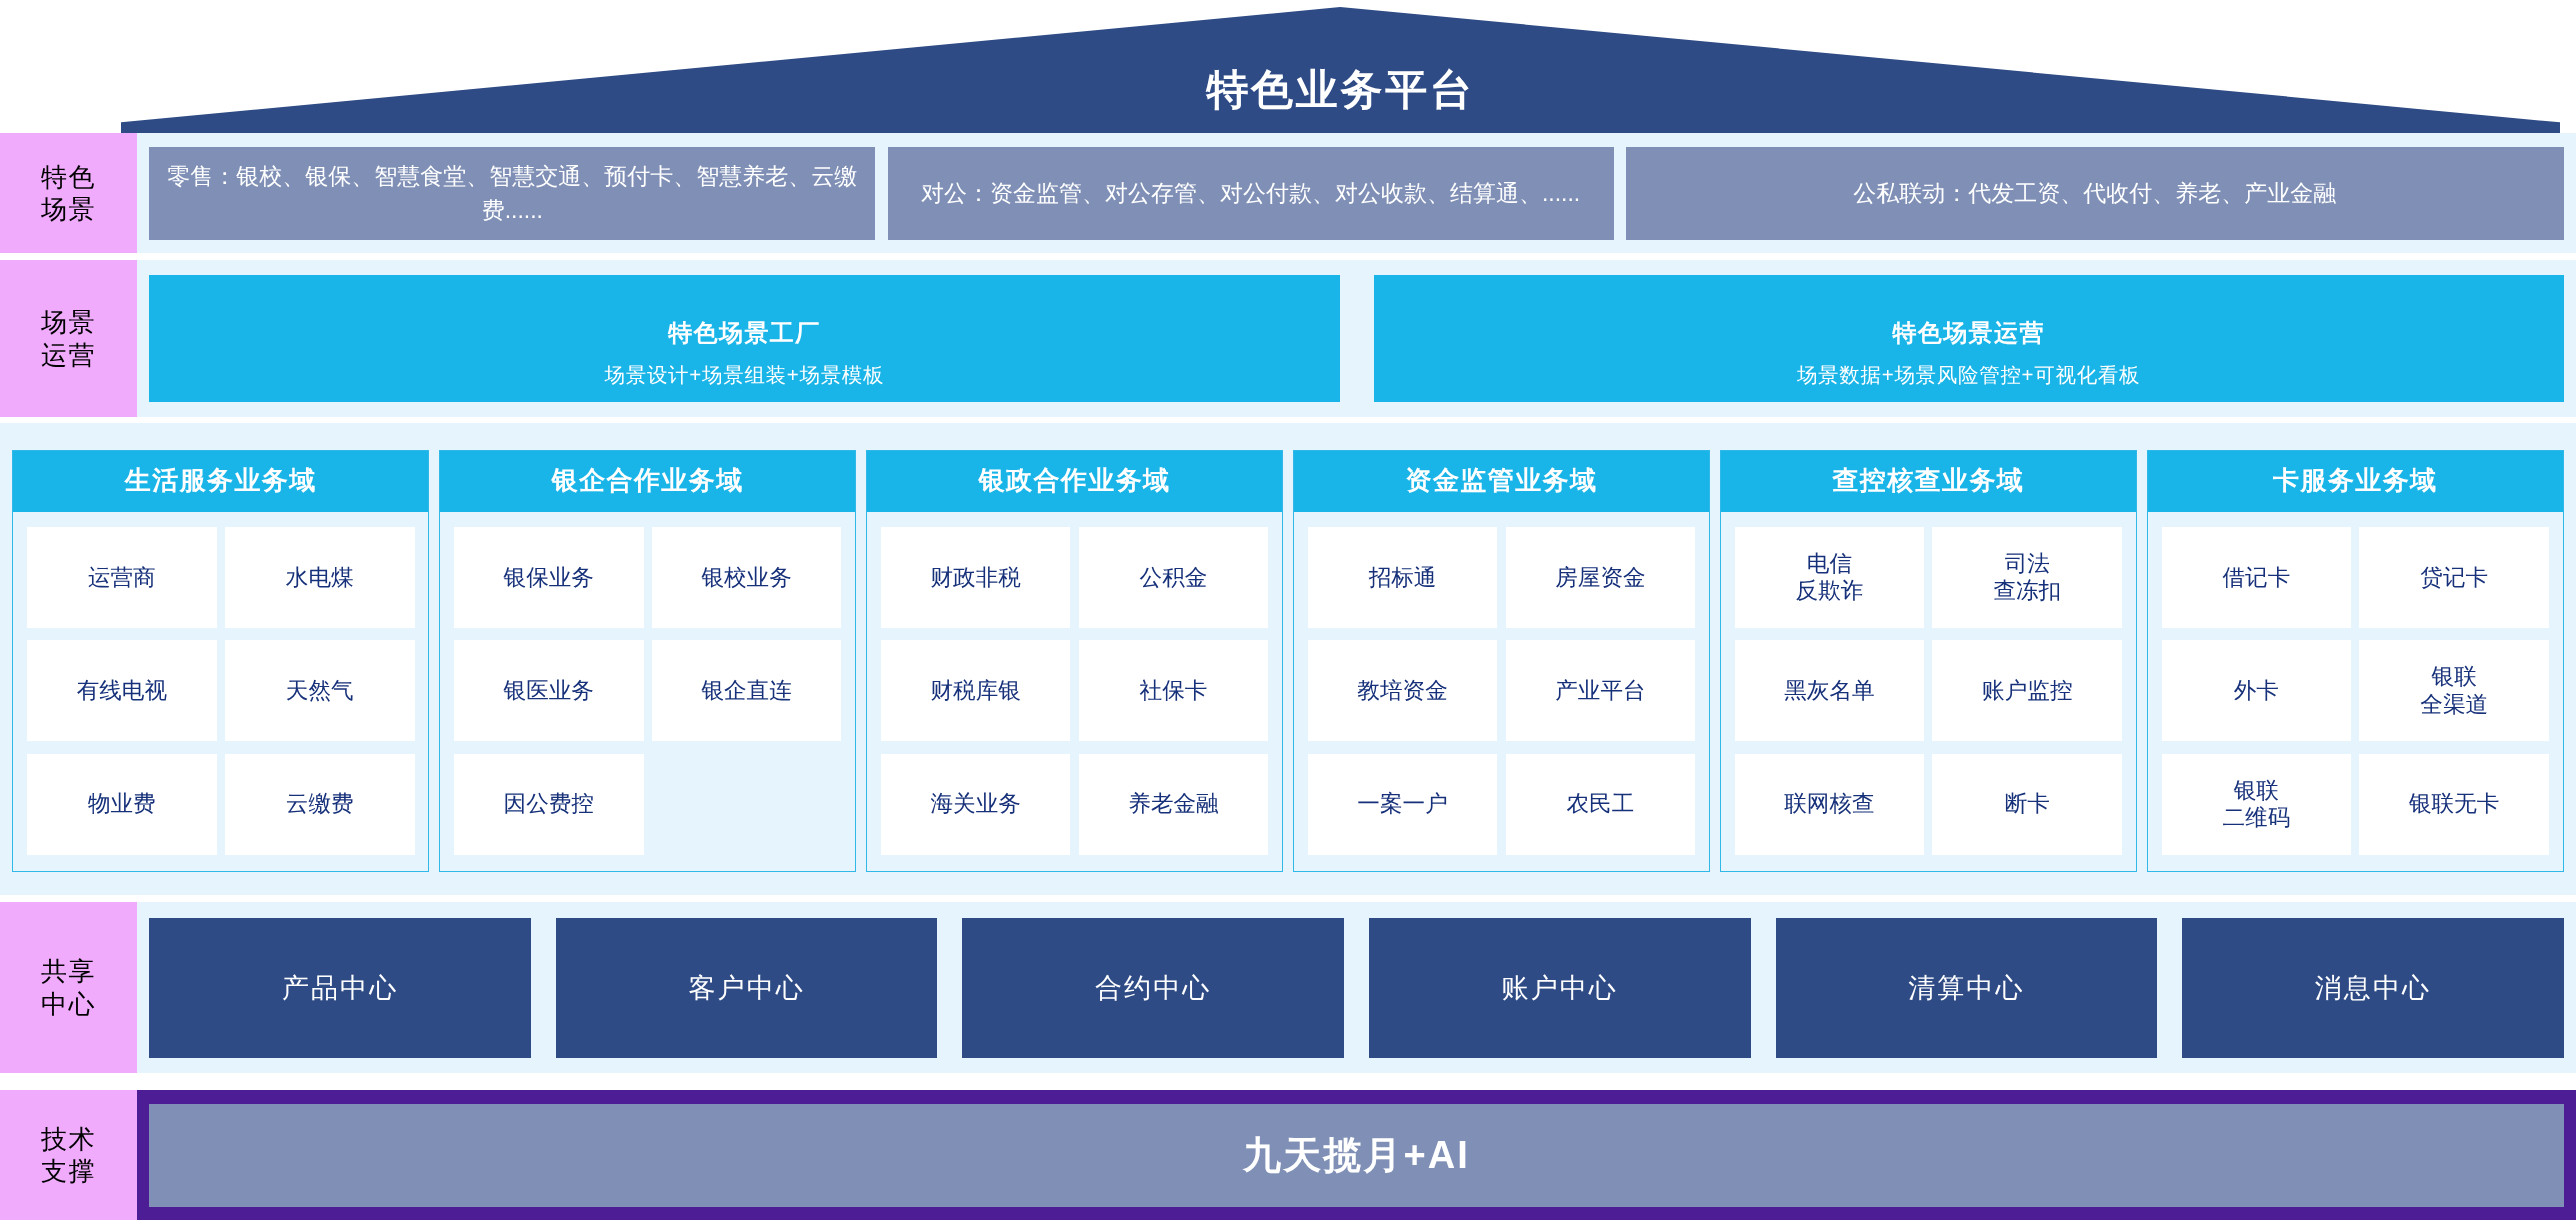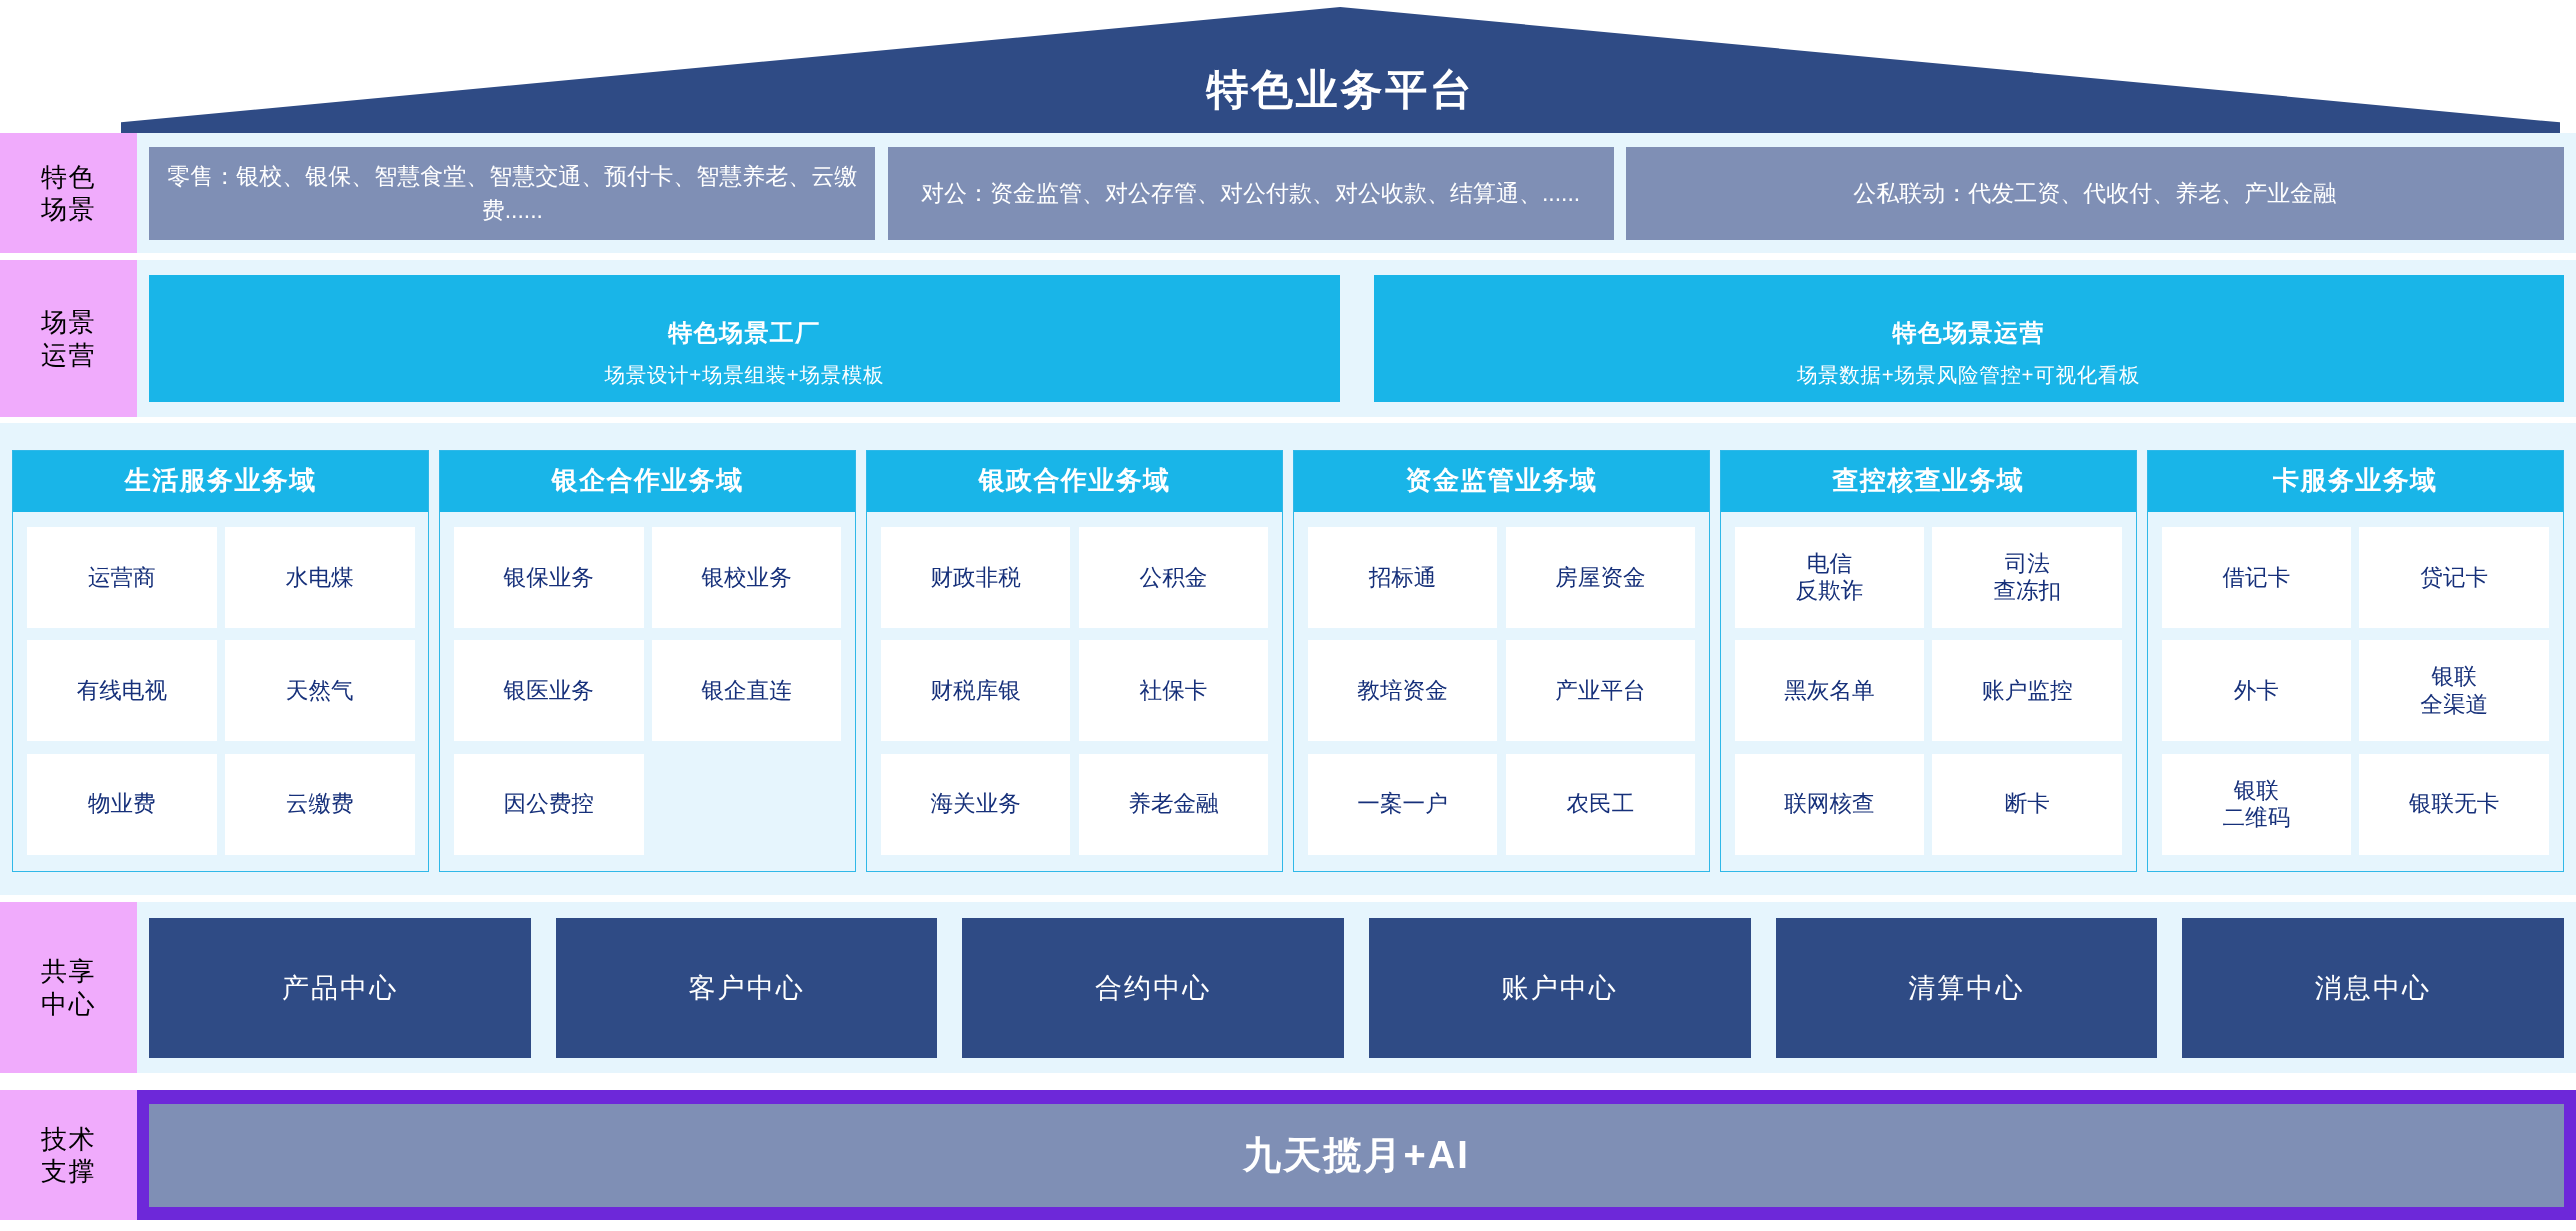--- a/index.html
+++ b/index.html
@@ -56,21 +56,21 @@
     padding:4.1px 2.7px;box-sizing:border-box;white-space:pre-line;}
 
   
   #row-shared{left:0;top:902px;width:2576px;height:171px;}
   #row-shared .panel{padding:18px 12.3px;gap:25px;}
   .shared-box{flex:1;background:#2f4b85;color:#fff;height:140px;display:flex;
     align-items:center;justify-content:center;font-size:27px;letter-spacing:2.1px;}
 
   
   #row-tech{left:0;top:1090px;width:2576px;height:130px;}
-  #row-tech .panel{background:#6d28d9;padding:0 12.3px;}
+  #row-tech .panel{background:#4c1d95;padding:0 12.3px;}
   .tech-bar{flex:1;background:#7f8fb5;color:#ffffff;height:103px;display:flex;
     align-items:center;justify-content:center;font-size:38px;font-weight:bold;
     letter-spacing:2.1px;}
 </style>
 </head>
 <body>
 
 <div id="root">
 
   <div class="roof">

